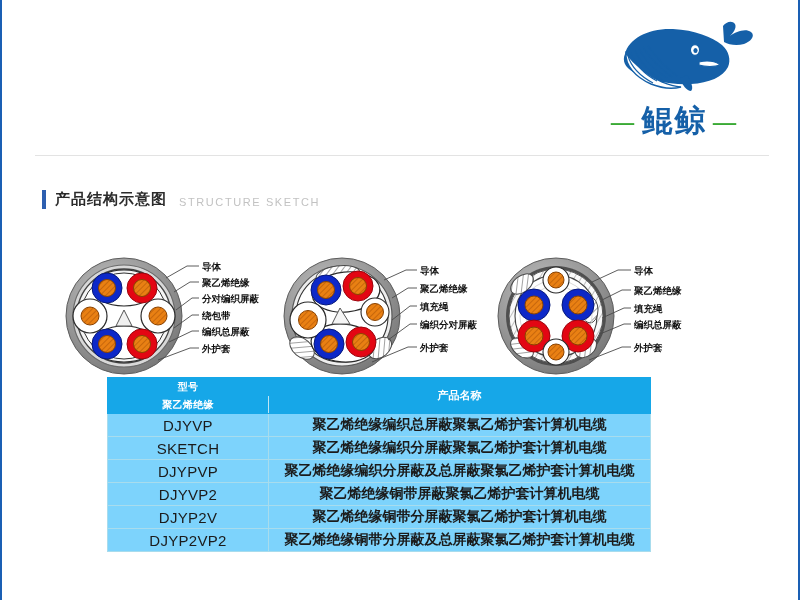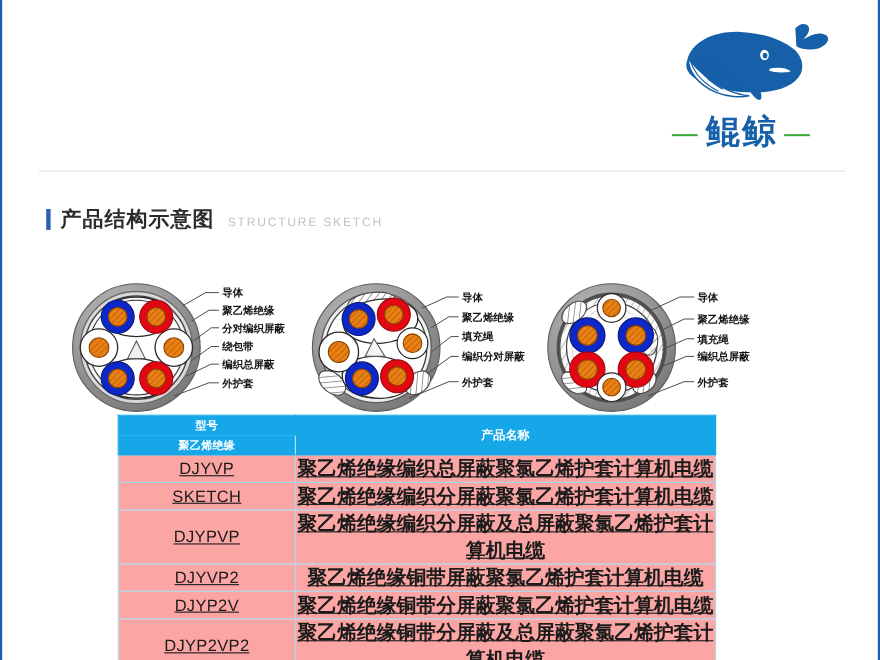--- a/index.html
+++ b/index.html
@@ -51,21 +51,21 @@
 
   
   .sec-title{
     position:absolute;left:40px;top:186px;height:26px;
     display:flex;align-items:center;
   }
   .sec-bar{
     width:4px;height:19px;background:#2d5fb0;margin-right:9px;
   }
   .sec-cn{
-    font-size:19px;font-weight:bold;color:#2b2b2b;
+    font-size:15px;font-weight:bold;color:#2b2b2b;
     font-family:"DejaVu Sans","Liberation Sans",sans-serif;
     letter-spacing:1px;
   }
   .sec-en{
     font-size:11px;color:#c2c2c2;margin-left:12px;letter-spacing:1.6px;
     font-family:Liberation Sans, sans-serif;
     position:relative;top:3px;
   }
 
   
@@ -96,32 +96,31 @@
     font-weight:bold;
     height:17px;
     font-family:"DejaVu Sans","Liberation Sans",sans-serif;
   }
   .tbl thead th.right-head{
     font-size:11px;
     border-left:1px solid #bfe6f5;
   }
   .tbl tbody td{
     height:22px;
-    background:#fca5a5;
+    background:#7dd3fc;
     color:#1b1b1b;
-    text-decoration:underline;
   }
   .td-model{
     width:160px;
     font-size:15px;
     font-family:"Liberation Sans",sans-serif;
     letter-spacing:.3px;
   }
   .td-name{
-    font-size:18px;
+    font-size:14px;
     font-weight:bold;
     font-family:"DejaVu Sans","Liberation Sans",sans-serif;
     letter-spacing:0px;
   }
 </style>
 </head>
 <body>
 
 <div id="page">
 

